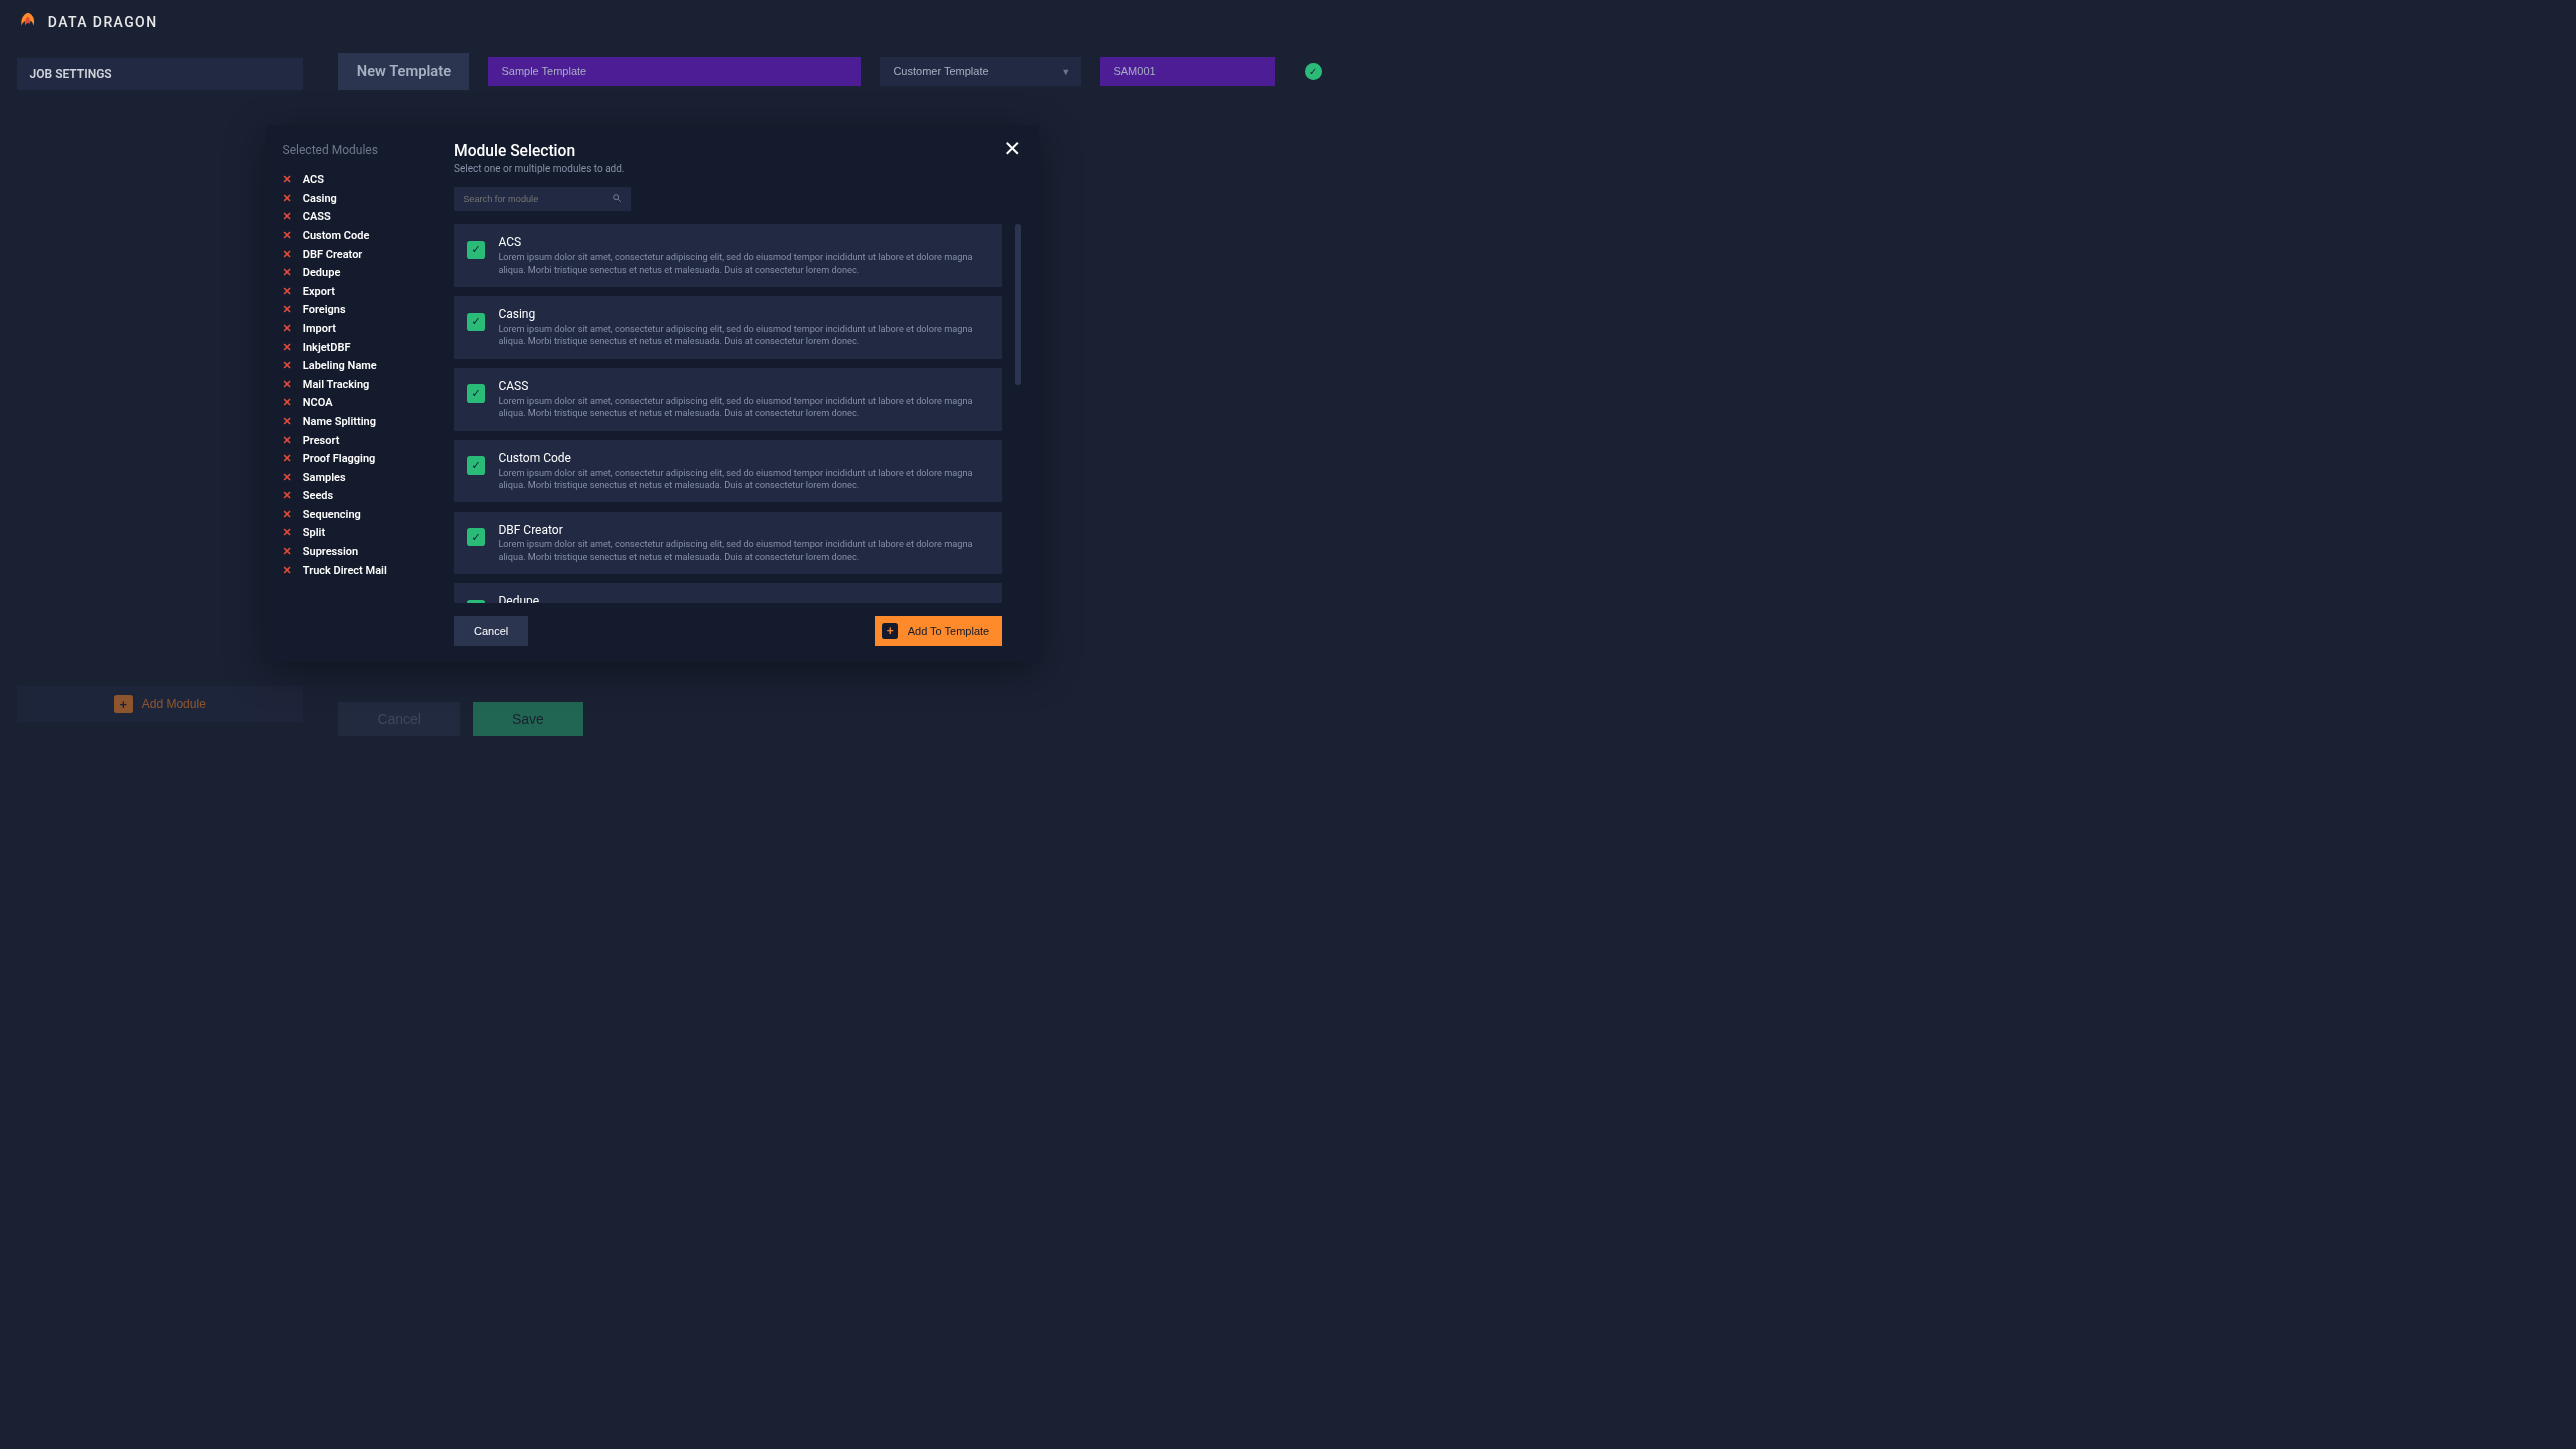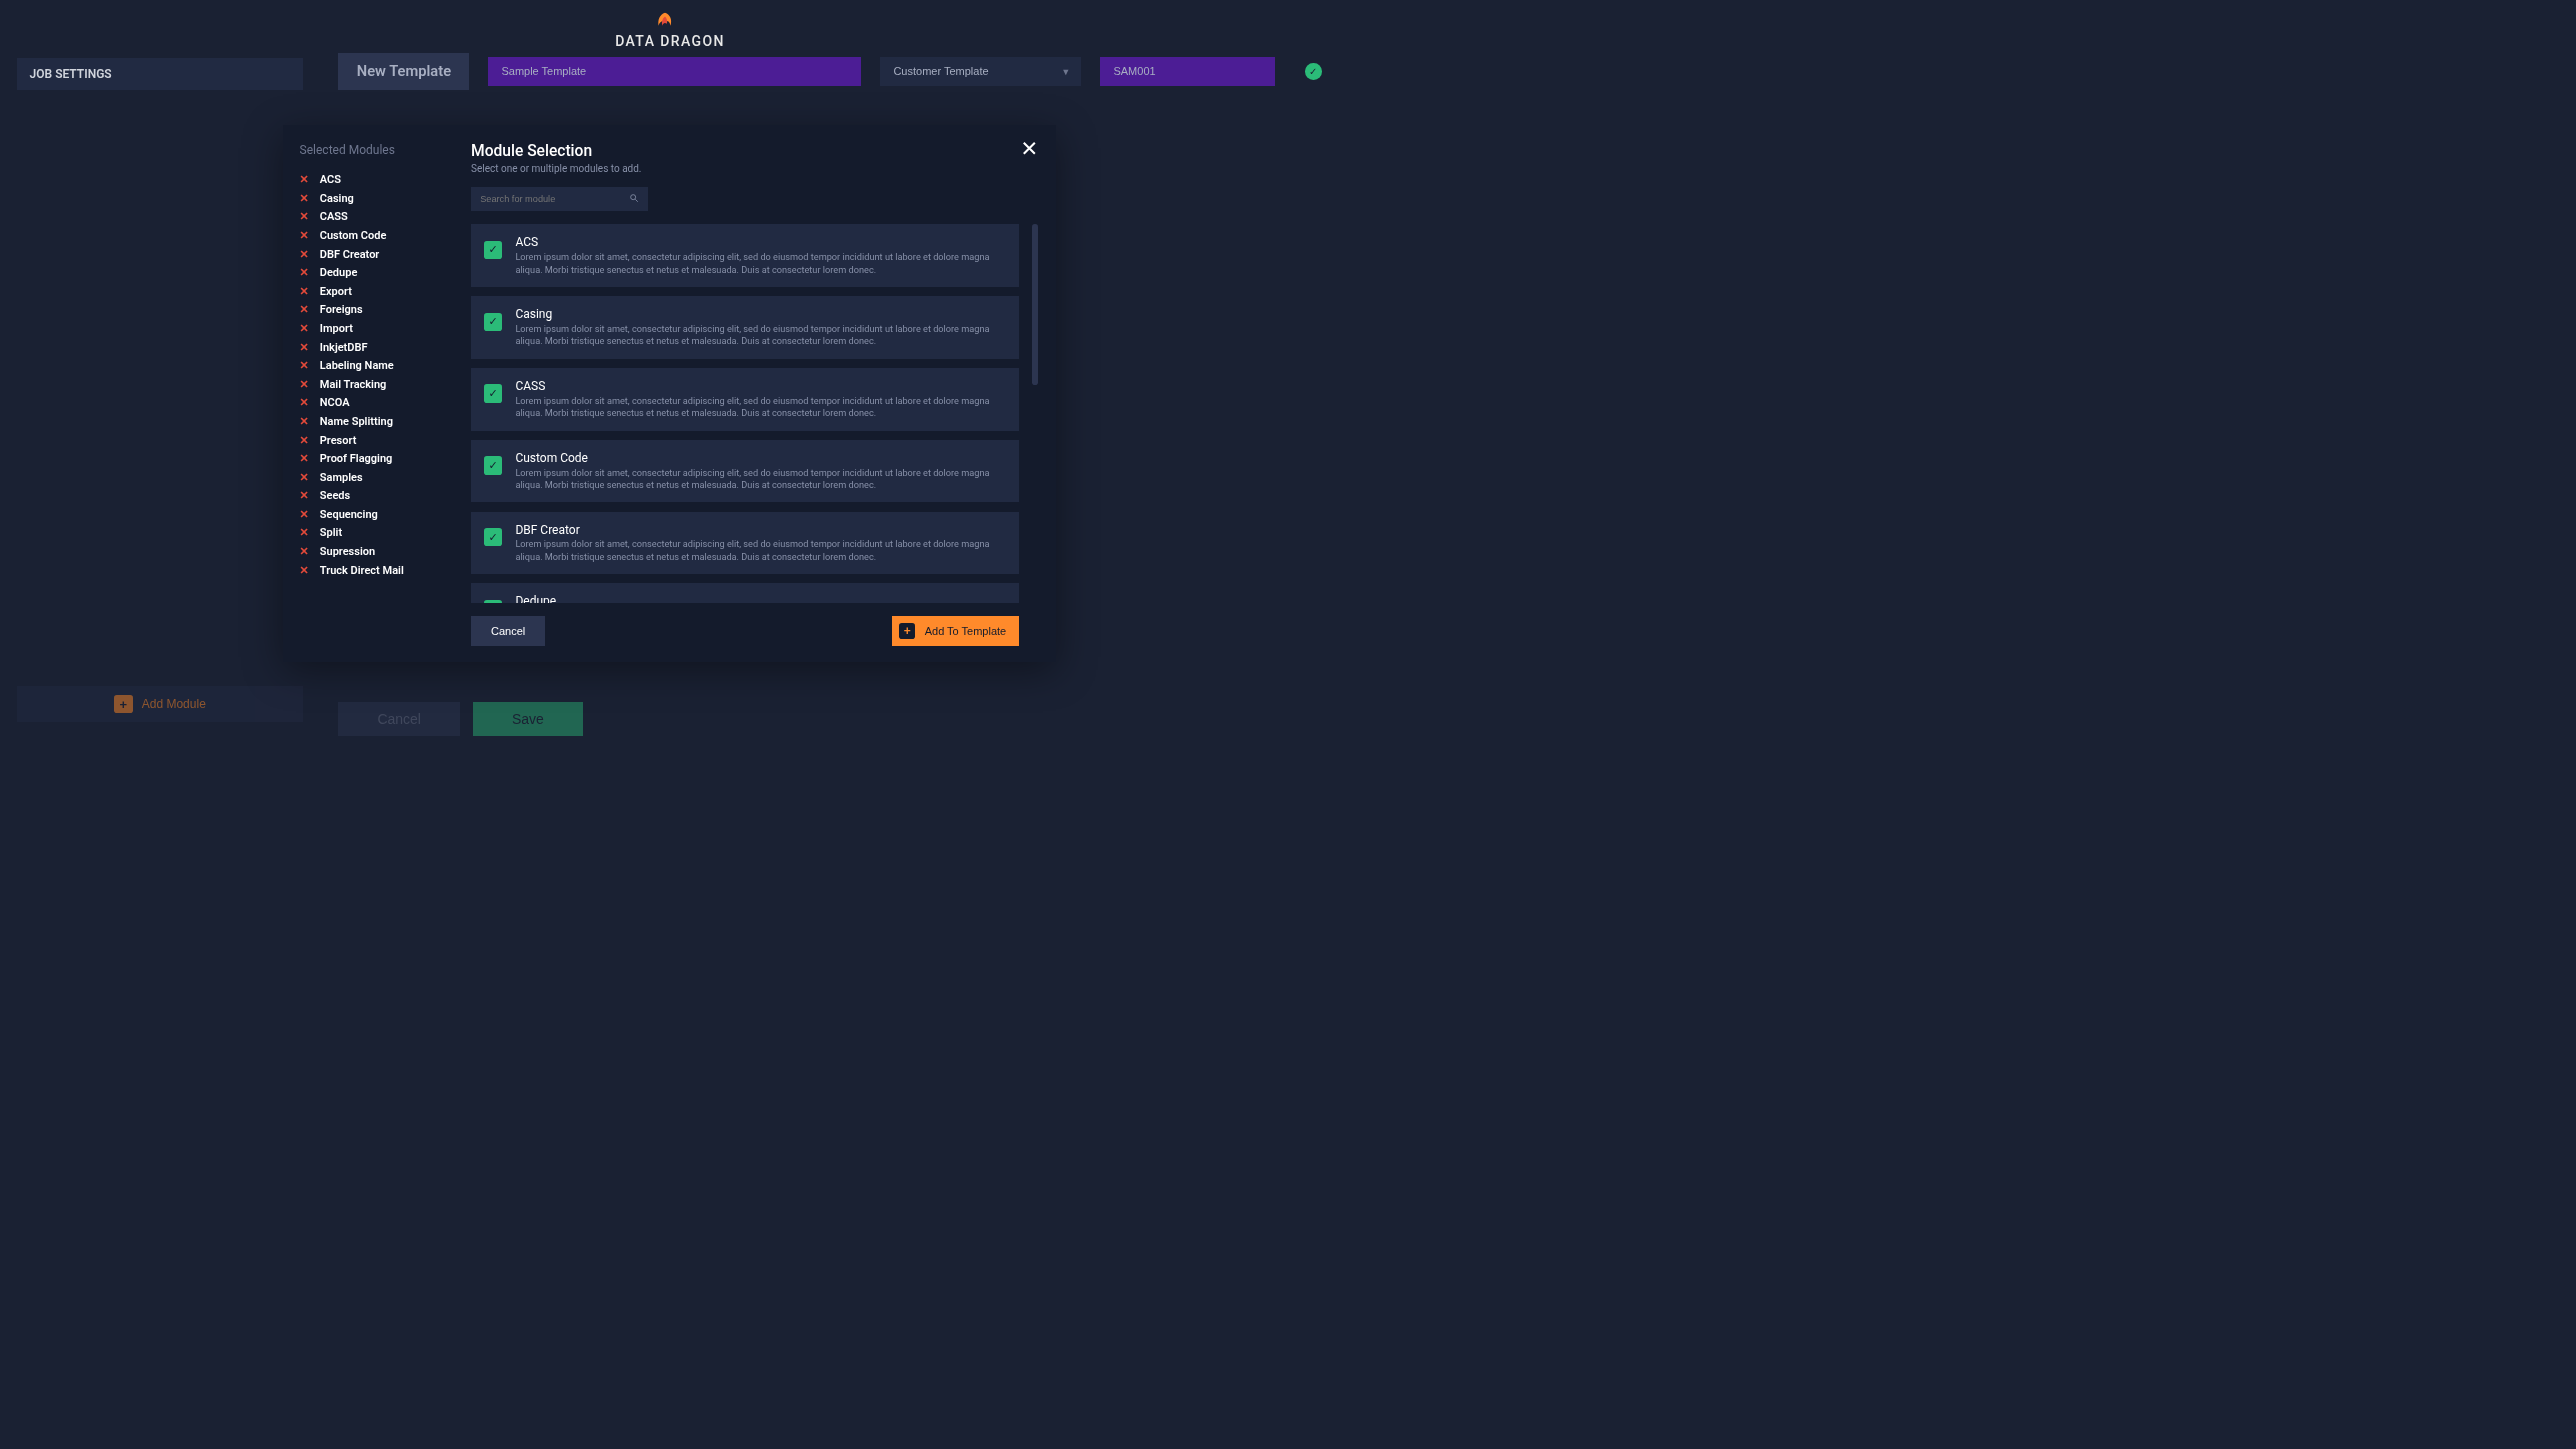--- a/index.html
+++ b/index.html
@@ -10,21 +10,20 @@
       width: 1340px;
       height: 753px;
       overflow: hidden;
       position: relative;
     }
     .app-header {
       display: flex;
       align-items: center;
       padding: 11px 16.6px;
       height: 44px;
-      flex-direction: column;
     }
     .logo-icon {
       width: 22px;
       height: 22px;
       margin-right: 9.2px;
     }
     .app-title {
       font-size: 14px;
       font-weight: 500;
       letter-spacing: 1.4px;
@@ -147,21 +146,21 @@
       cursor: pointer;
       opacity: 0.45;
     }
     .btn-cancel-footer { background: #2c3550; color: #6e768e; }
     .btn-save-footer { background: #2bbb78; color: #1a2133; }
 
     
     .modal {
       position: absolute;
       top: 125px;
-      left: 283px;
+      left: 266px;
       width: 773px;
       background: #141b2c;
       display: flex;
       box-shadow: 0 9.2px 37px rgba(0,0,0,0.4);
     }
     .modal-left {
       width: 175px;
       padding: 18.4px 16.6px;
     }
     .modal-left-title {

